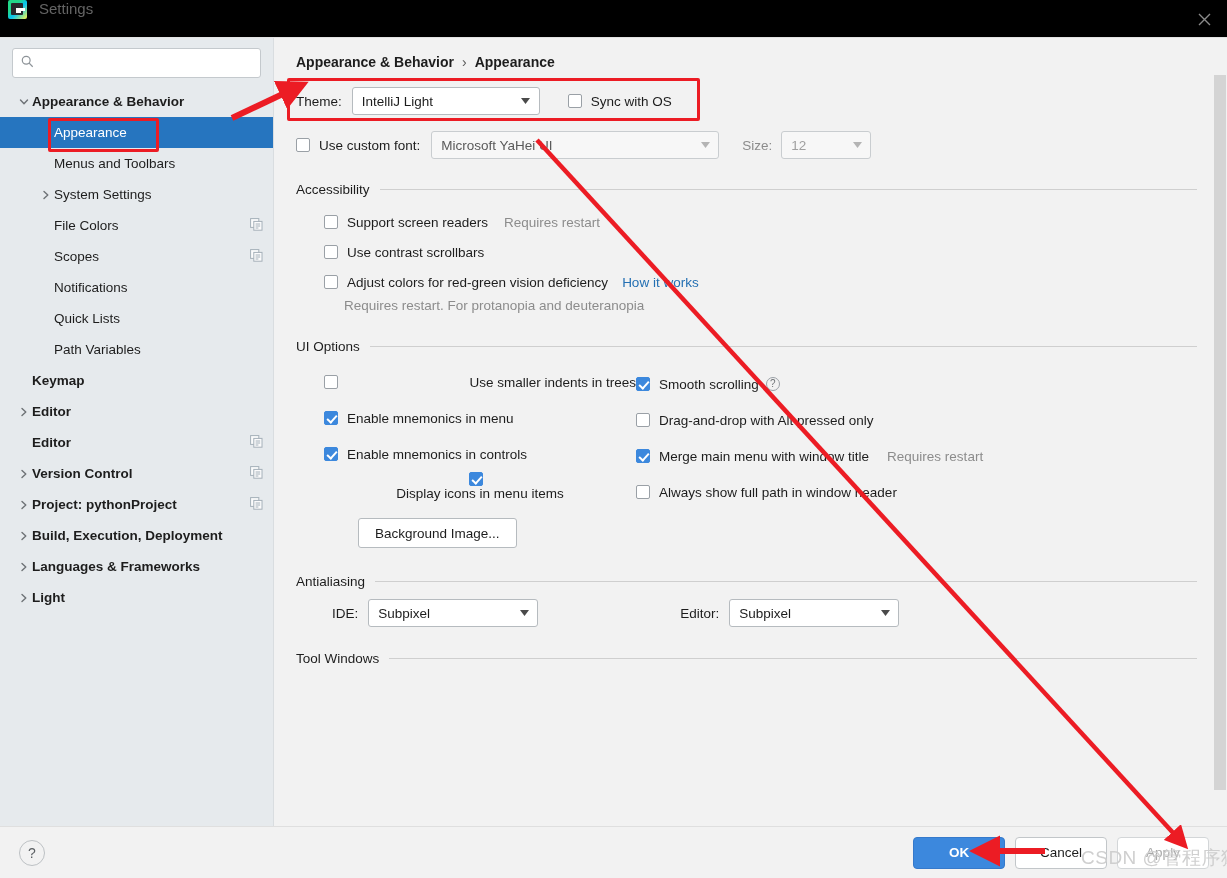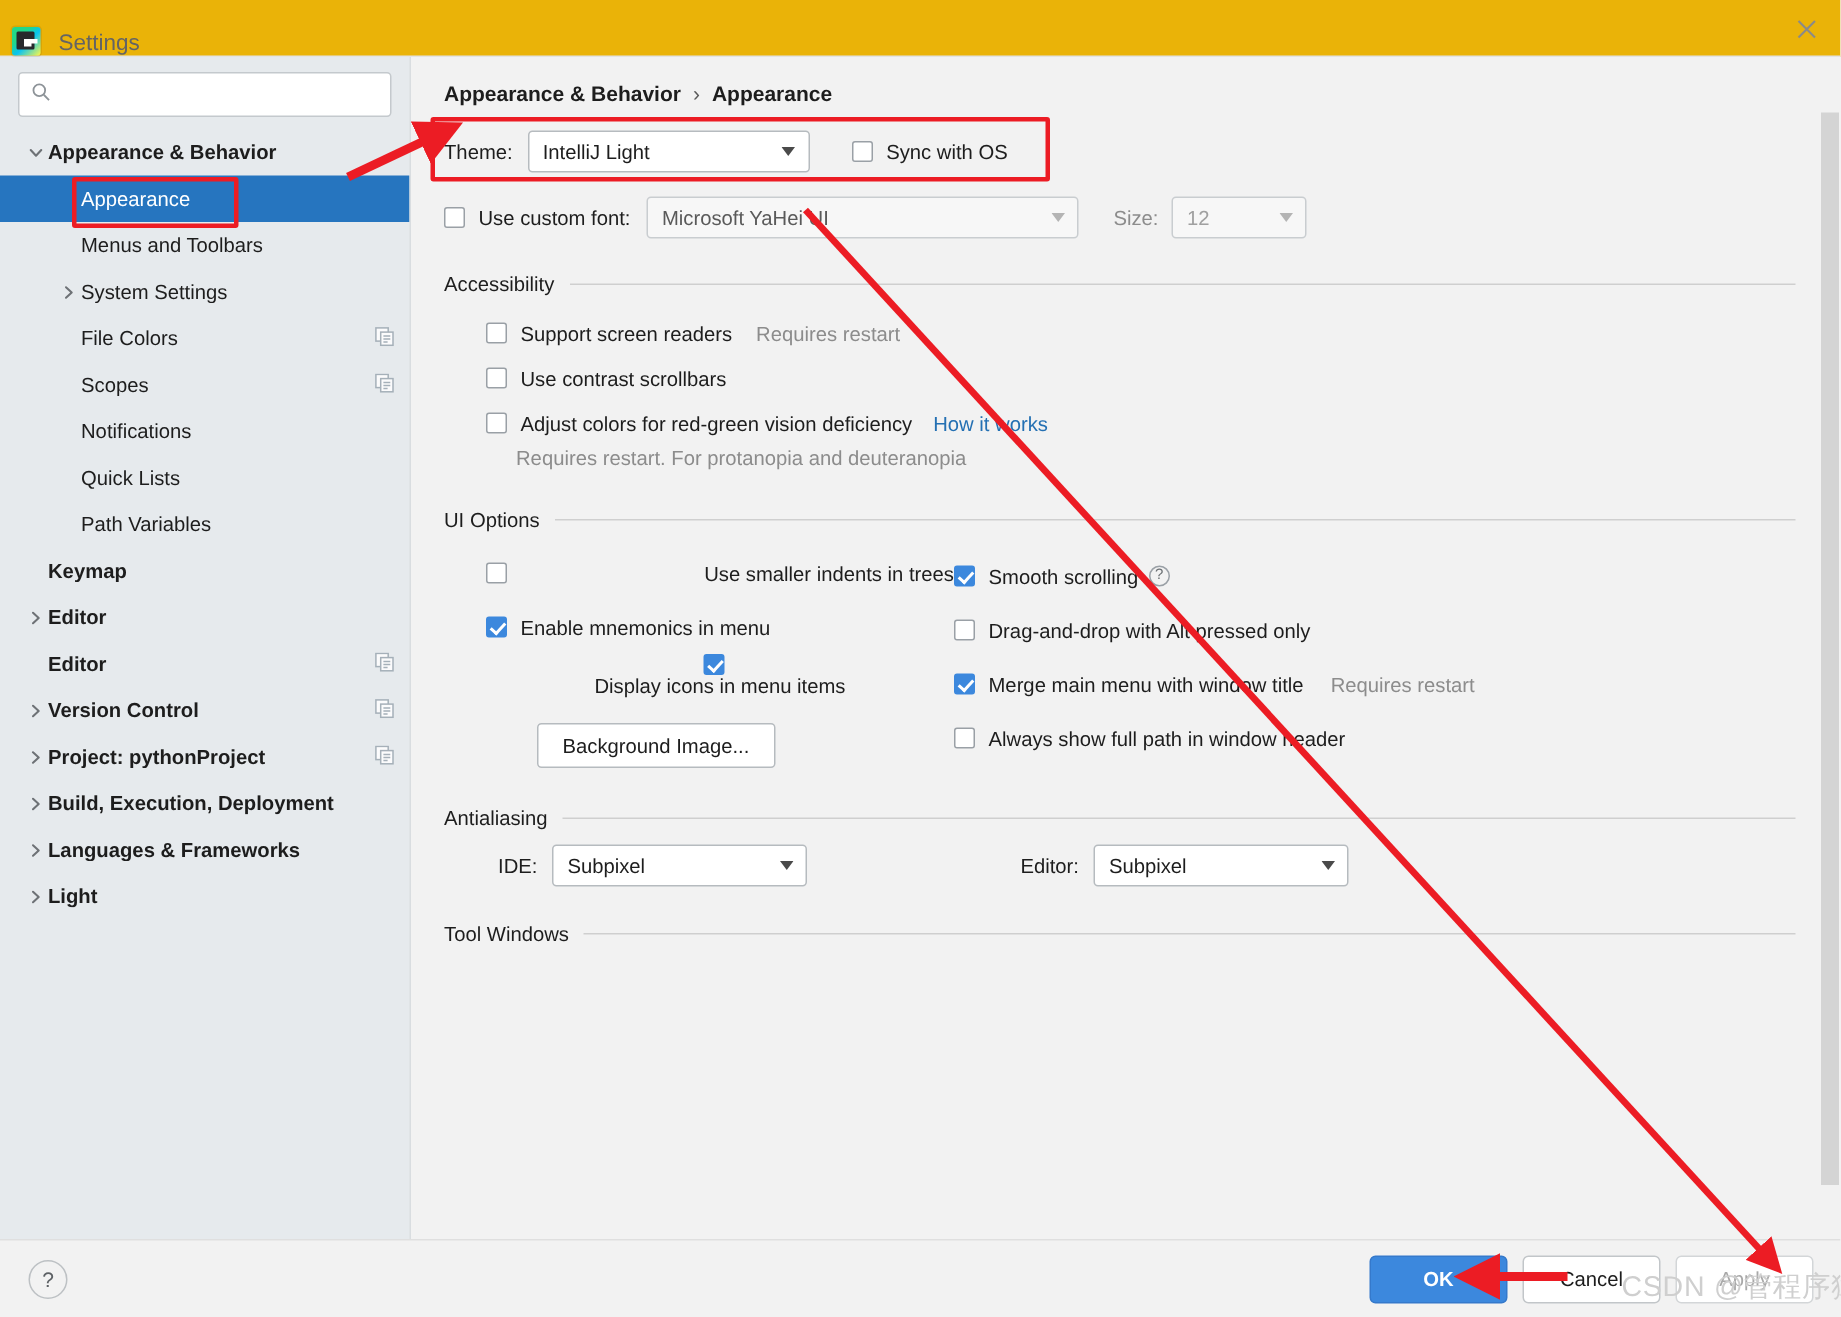--- a/index.html
+++ b/index.html
@@ -10,23 +10,23 @@
     font-size:13.5px;
     color:#1d1d1d;
     background:#f2f2f2;
     overflow:hidden;
     position:relative;
   }
 
   
   #titlebar {
     height:38px; width:100%;
-    background:#eab308;
+    background:#000000;
     border-bottom:1px solid #e3e3e3;
-    display:flex; align-items:flex-end;
+    display:flex; align-items:flex-start;
     position:relative;
   }
   #pc-icon {
     width:19px; height:19px; margin-left:8px;
     border-radius:2px;
     background:linear-gradient(135deg,#21d789 0%,#21d789 32%,#07c3f2 55%,#fcf84a 100%);
     position:relative; flex:none;
     box-shadow:0 0 0 1px rgba(0,0,0,.08);
   }
   #pc-icon .pc-inner {
@@ -452,20 +452,24 @@
         <div style="display:flex;">
           <div style="width:340px;padding-left:28px;flex:none;">
             <div id="ui-left">
                 <div class="cbrow" style="height: 36px; justify-content: space-between;">
                   <span class="cb"></span>
                   <span>Use smaller indents in trees</span>
                 </div>
                 <div class="cbrow" style="height: 36px;">
                   <span class="cb on"></span>
                   <span>Enable mnemonics in menu</span>
+                </div>
+                <div class="cbrow" style="height: 36px;">
+                  <span class="cb on"></span>
+                  <span>Enable mnemonics in controls</span>
                 </div>
                 <div class="cbrow" style="height: 36px; flex-direction: column;">
                   <span class="cb on"></span>
                   <span>Display icons in menu items</span>
                 </div>
               </div>
             <div class="btn" style="margin-top:10px;margin-left:34px;">Background Image...</div>
           </div>
           <div style="flex:1;padding-top:2px;">
             <div id="ui-right">

